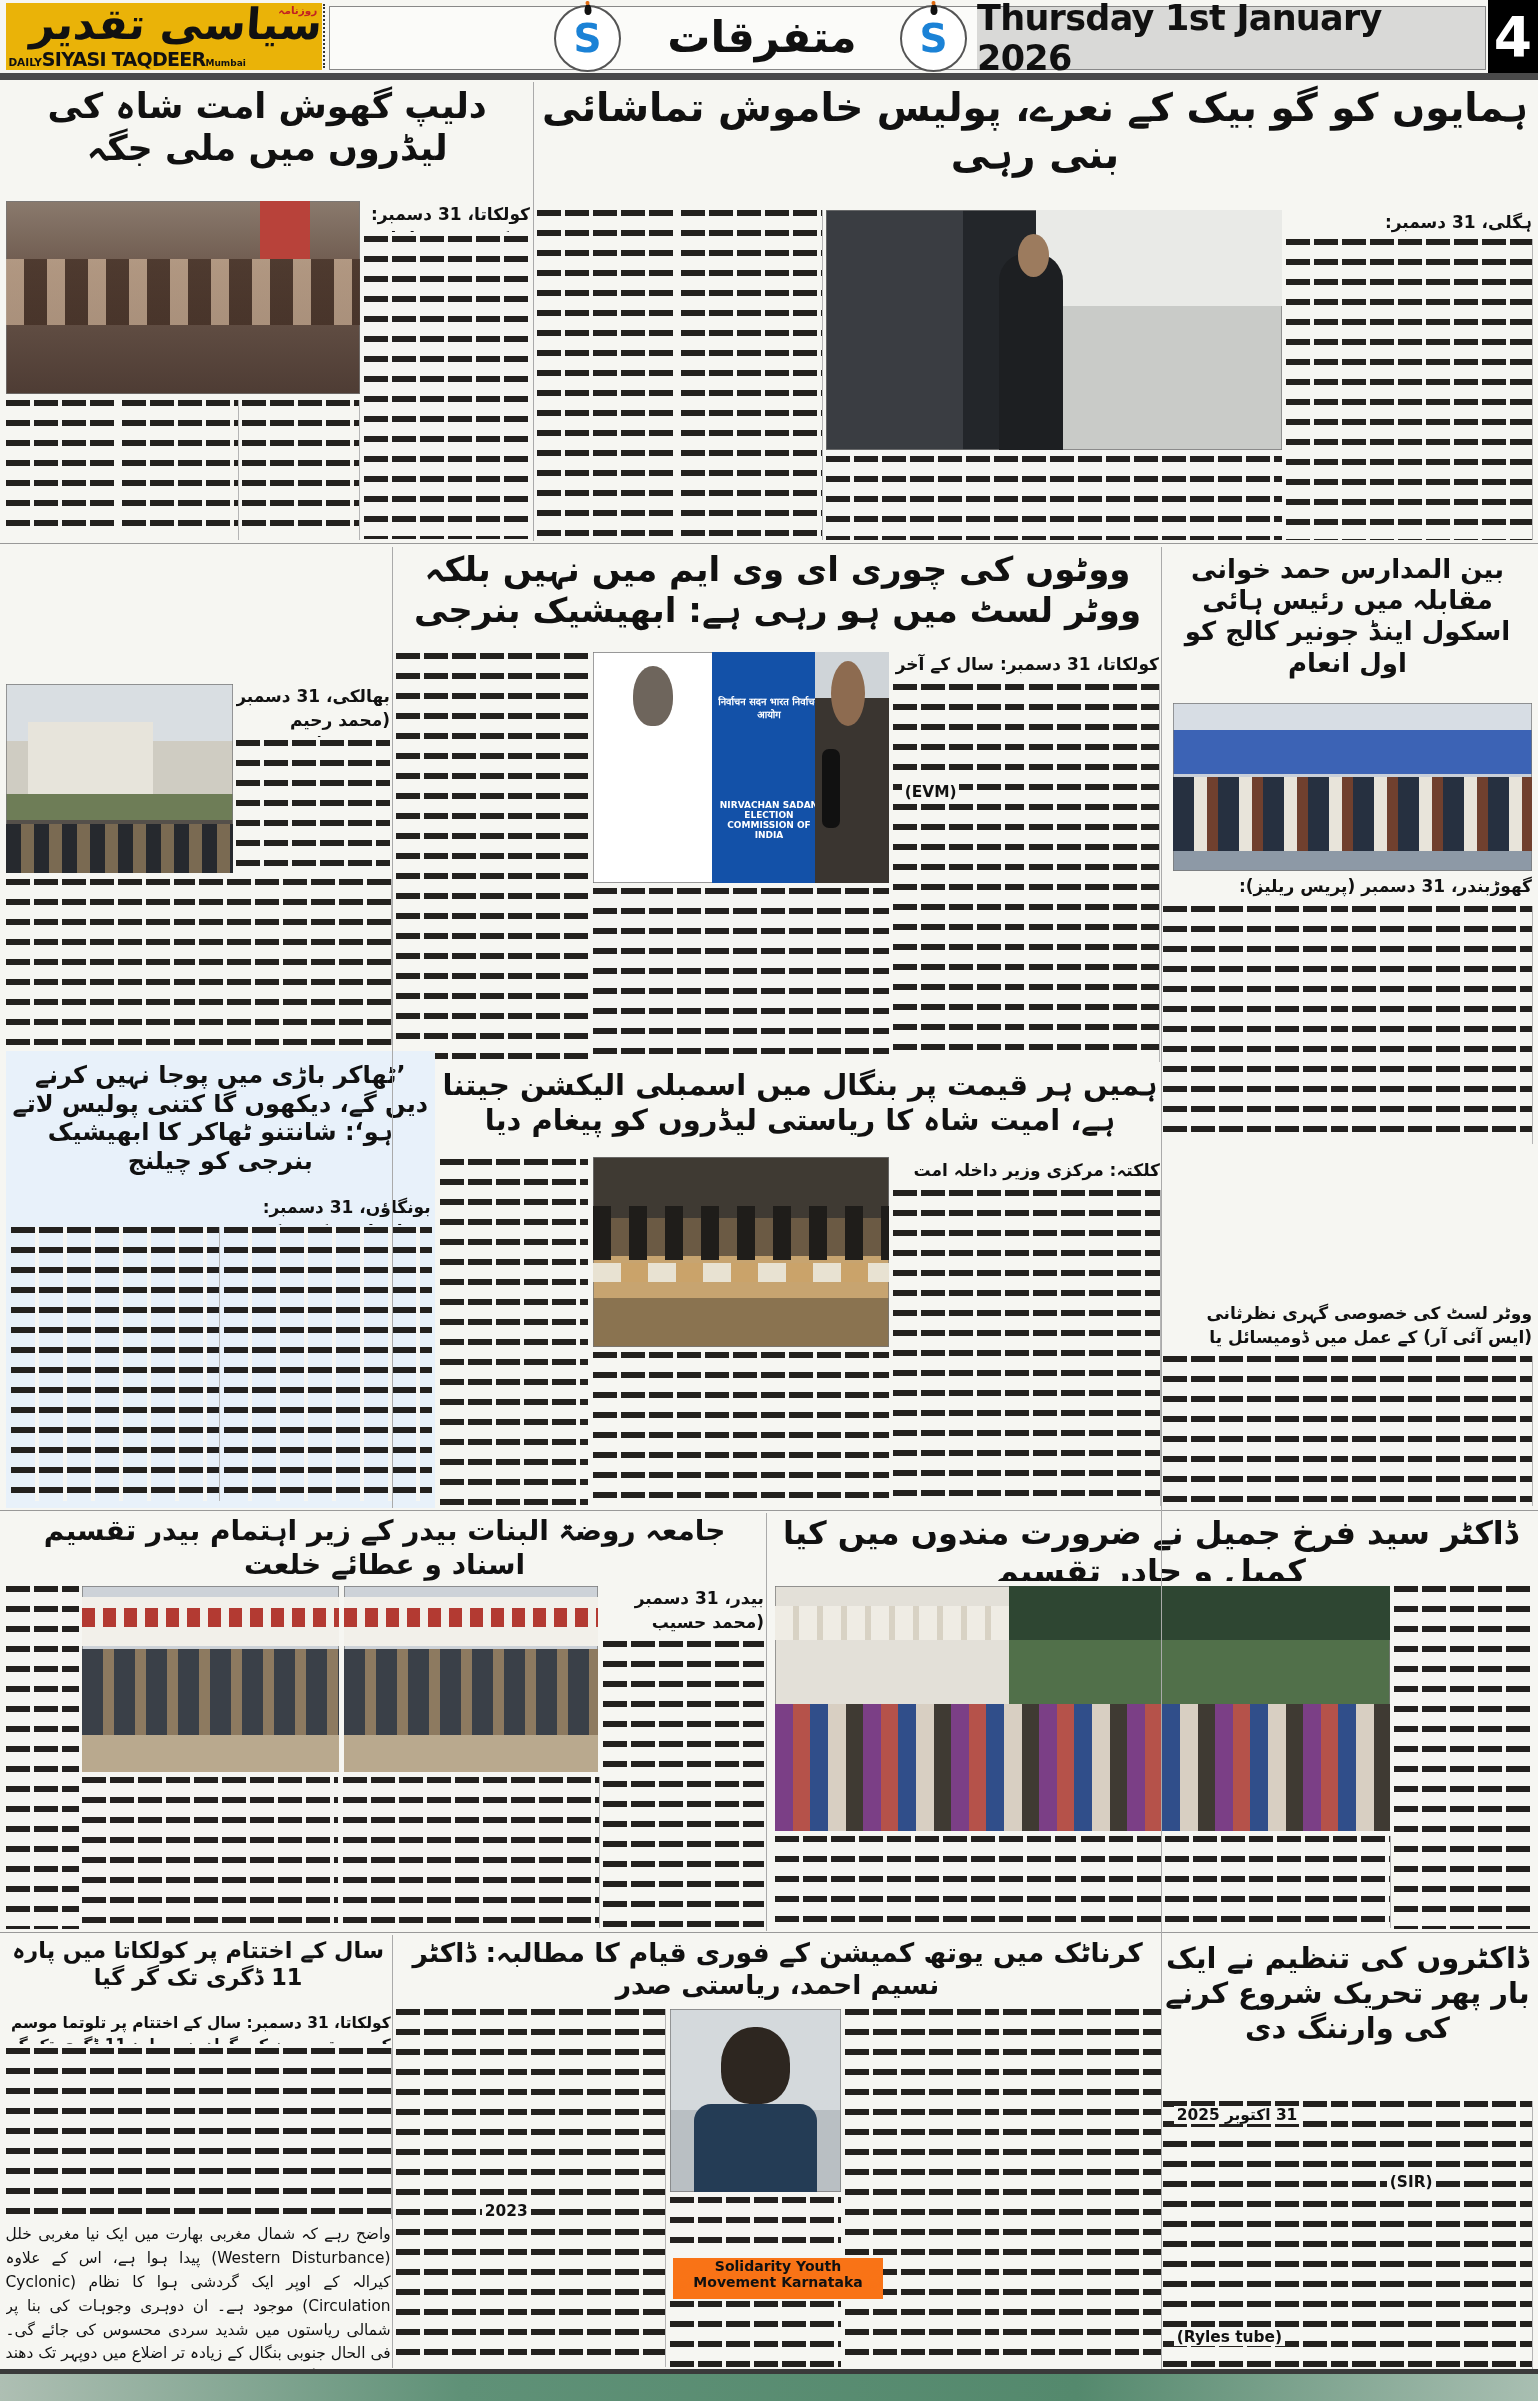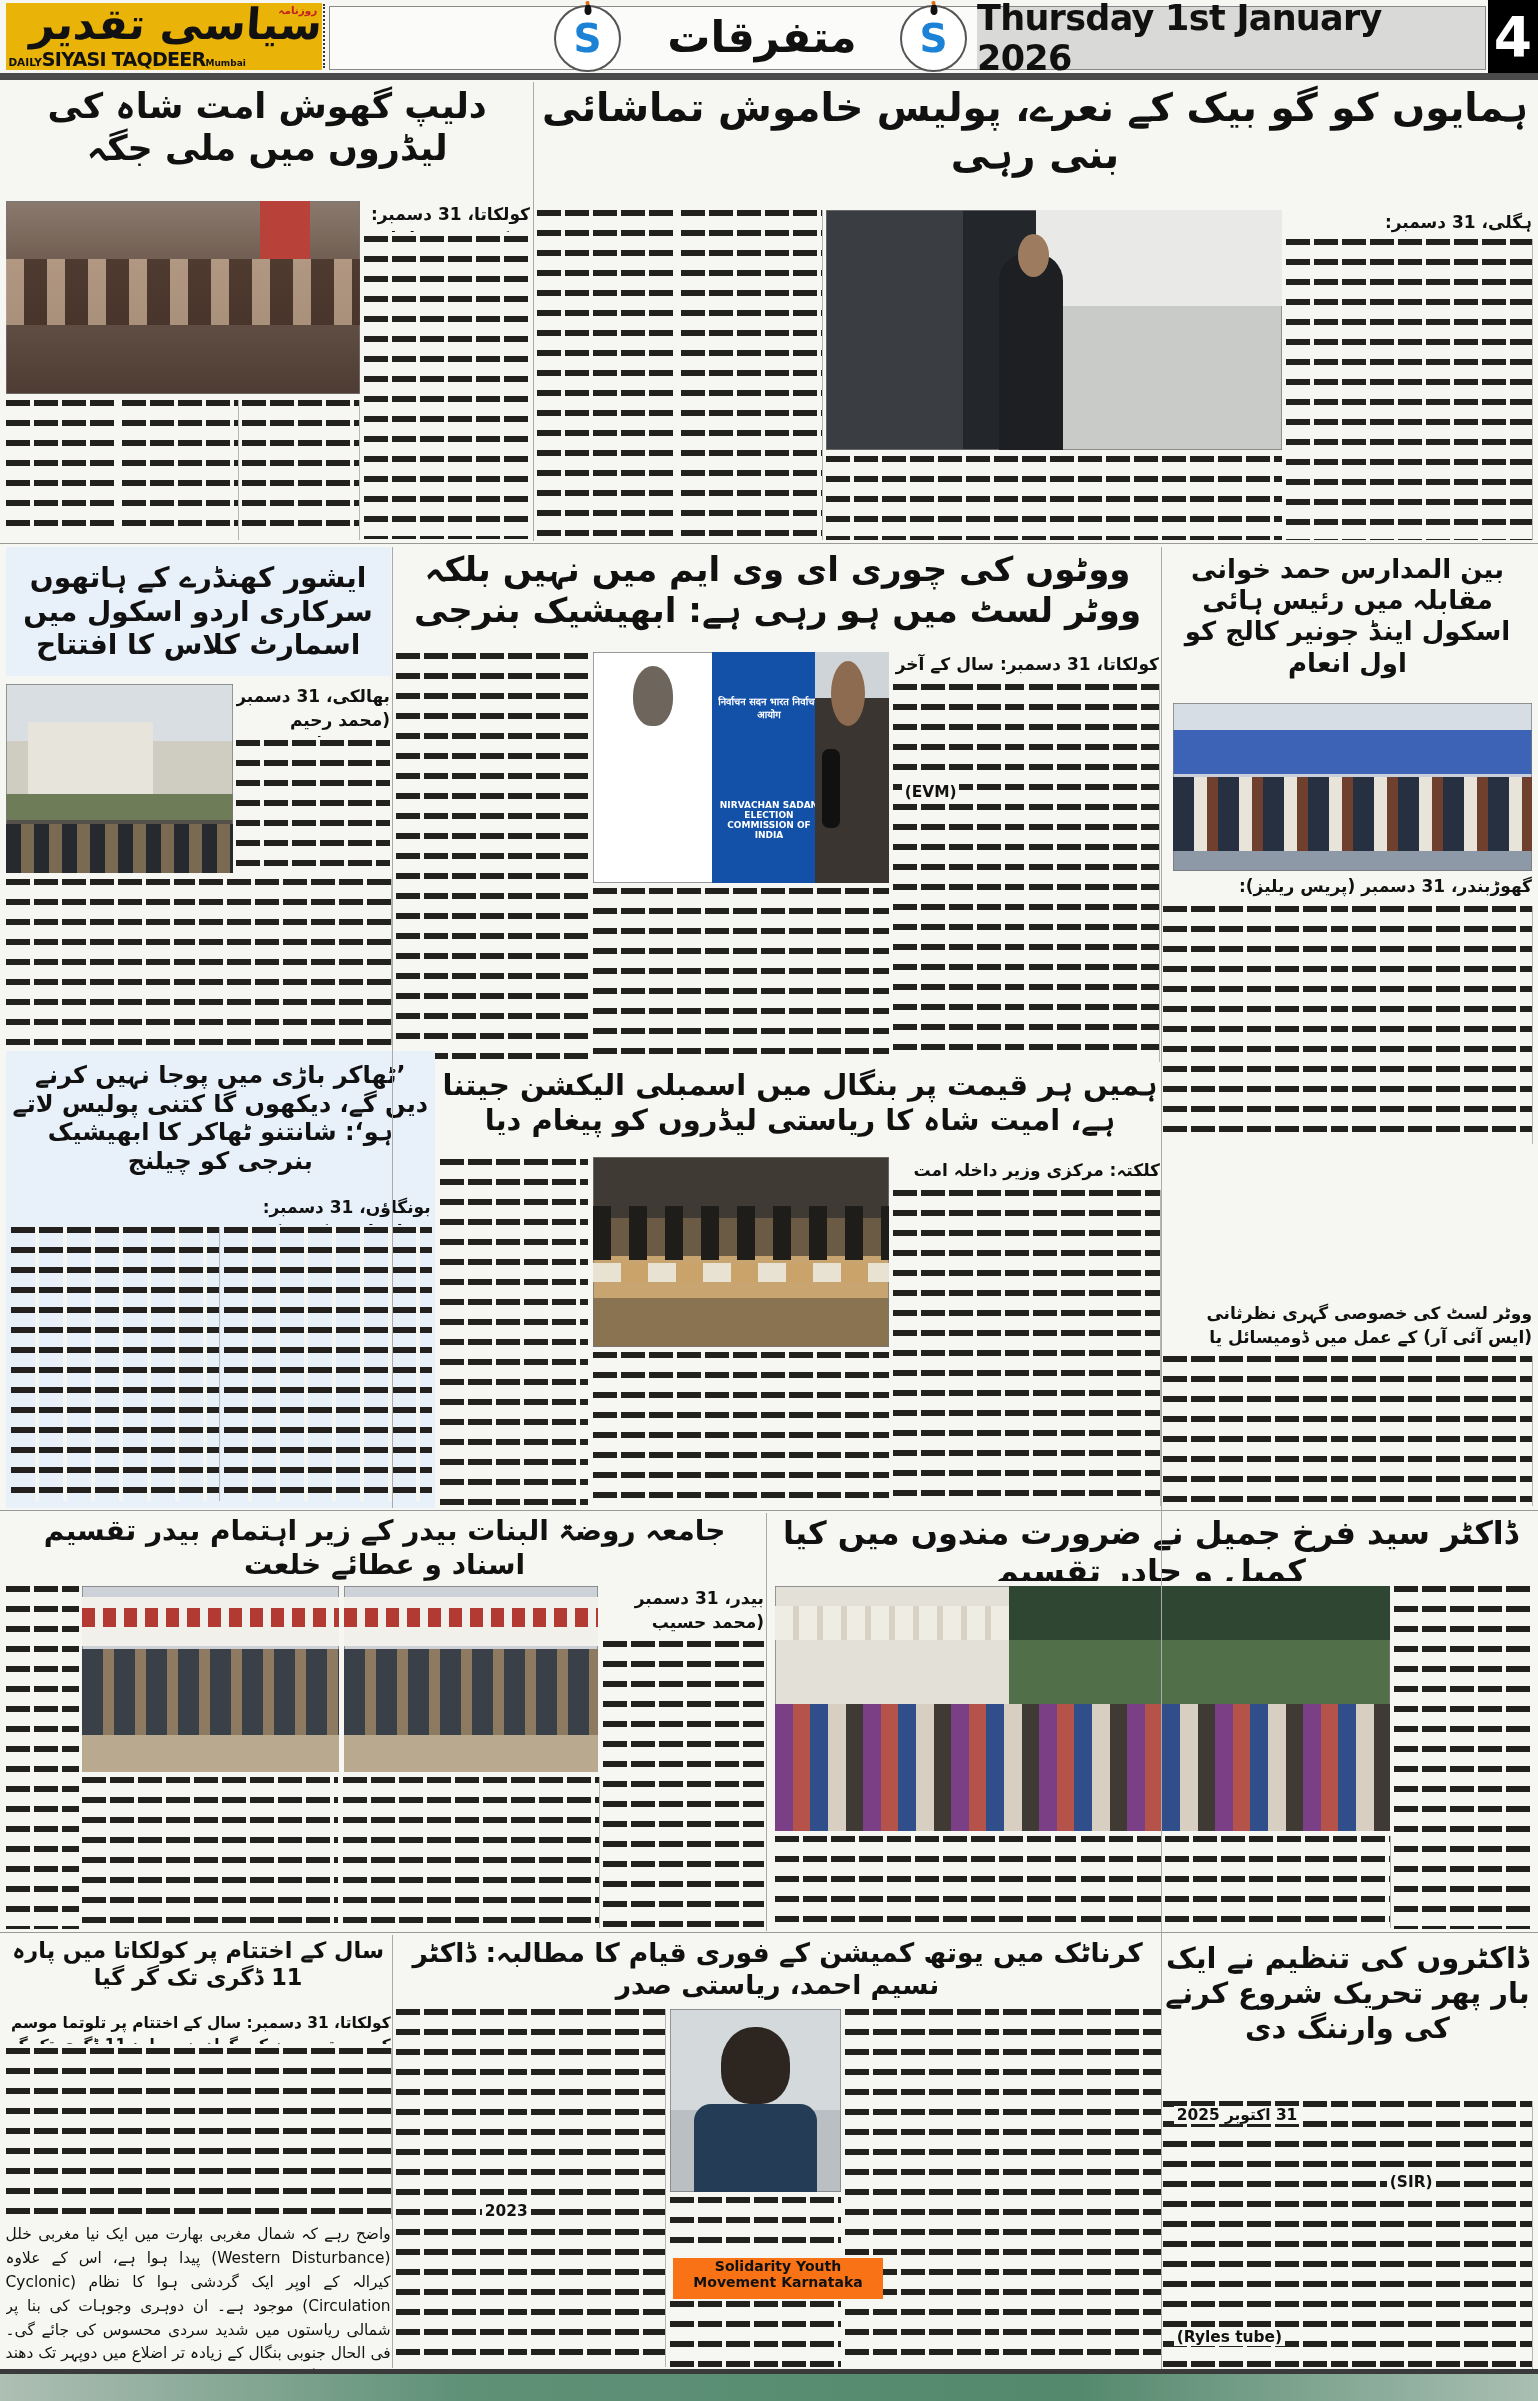--- a/index.html
+++ b/index.html
@@ -95,23 +95,20 @@
     <div style="position:absolute;left:72%;top:0;width:14%;height:30%;background:#b8423a;"></div>
   </div>
   <div class="abs lead" style="left:364px;top:203px;width:166px;height:29px;">کولکاتا، 31 دسمبر: مرکزی وزیر داخلہ</div>
   <div class="abs sim" style="left:364px;top:236px;width:166px;height:303px;"></div>
   <div class="abs sim" style="left:5.6px;top:400px;width:112px;height:140px;"></div>
   <div class="abs sim rule" style="left:122px;top:400px;width:116px;height:140px;"></div>
   <div class="abs sim rule" style="left:242px;top:400px;width:117px;height:140px;"></div>
   <div class="abs vr" style="left:533px;top:82px;height:459px;"></div>
   <div class="abs hr2" style="left:0;top:543px;width:1538px;"></div>
 
-  <div class="abs bluebox" style="left:5.6px;top:547px;width:385px;height:129px;">
-    <div class="hl" style="width:100%;height:100%;font-size:28px;display:flex;align-items:center;justify-content:center;">ایشور کھنڈرے کے ہاتھوں سرکاری اردو اسکول میں اسمارٹ کلاس کا افتتاح</div>
-  </div>
   <div class="abs photo" style="left:5.6px;top:684px;width:227px;height:189px;background:linear-gradient(180deg,#d9dee2 0 30%,#cfccc2 30% 58%,#6e7d57 58% 72%,#55504a 72% 100%);">
     <div style="position:absolute;left:10%;top:20%;width:55%;height:38%;background:#e7e4db;"></div>
     <div class="band" style="bottom:0;height:26%;background:repeating-linear-gradient(90deg,#26292e 0 15.4px,#7a6a52 15.4px 28px);"></div>
   </div>
   <div class="abs lead" style="left:236px;top:685px;width:154px;height:52px;">بھالکی، 31 دسمبر (محمد رحیم چوہدری)</div>
   <div class="abs sim" style="left:236px;top:740px;width:154px;height:134px;"></div>
   <div class="abs sim" style="left:5.6px;top:879px;width:189px;height:166px;"></div>
   <div class="abs sim rule" style="left:199px;top:879px;width:192px;height:166px;"></div>
 
   <div class="abs hl" style="left:396px;top:549px;width:763px;height:96px;font-size:34px;">ووٹوں کی چوری ای وی ایم میں نہیں بلکہ ووٹر لسٹ میں ہو رہی ہے: ابھیشیک بنرجی</div>

